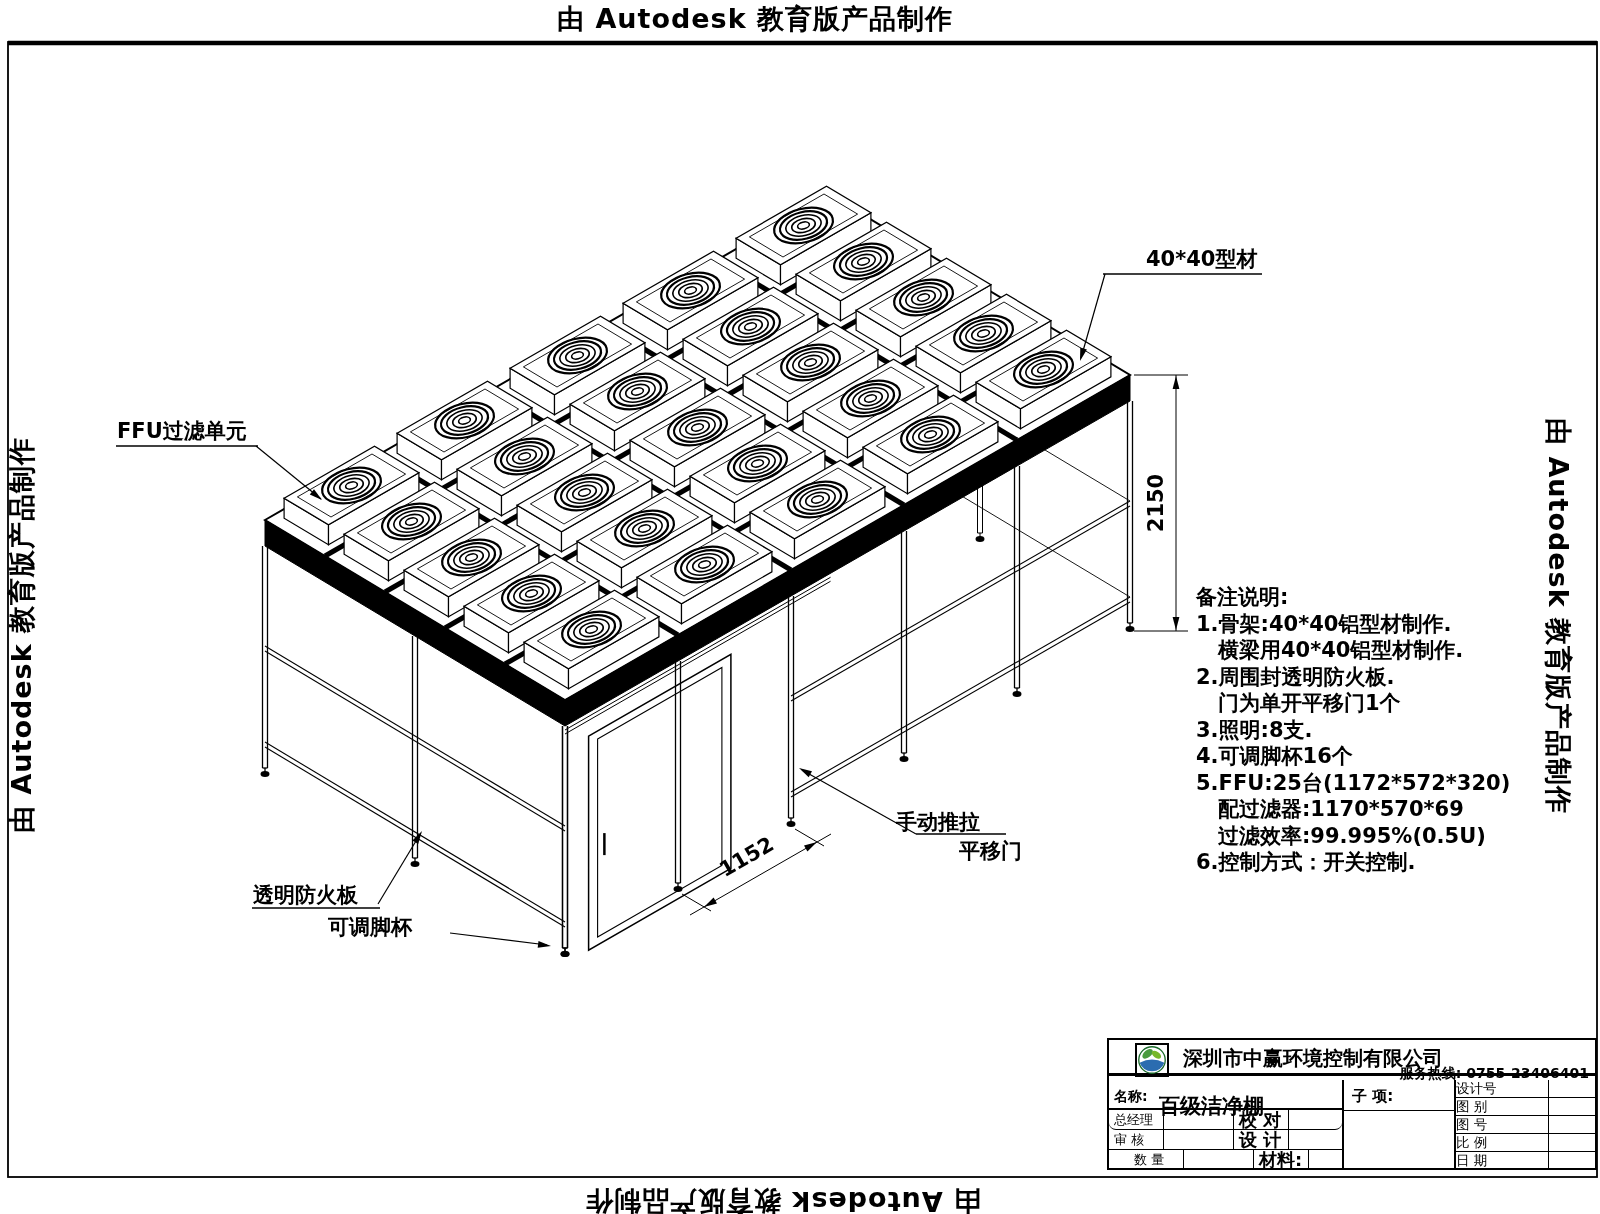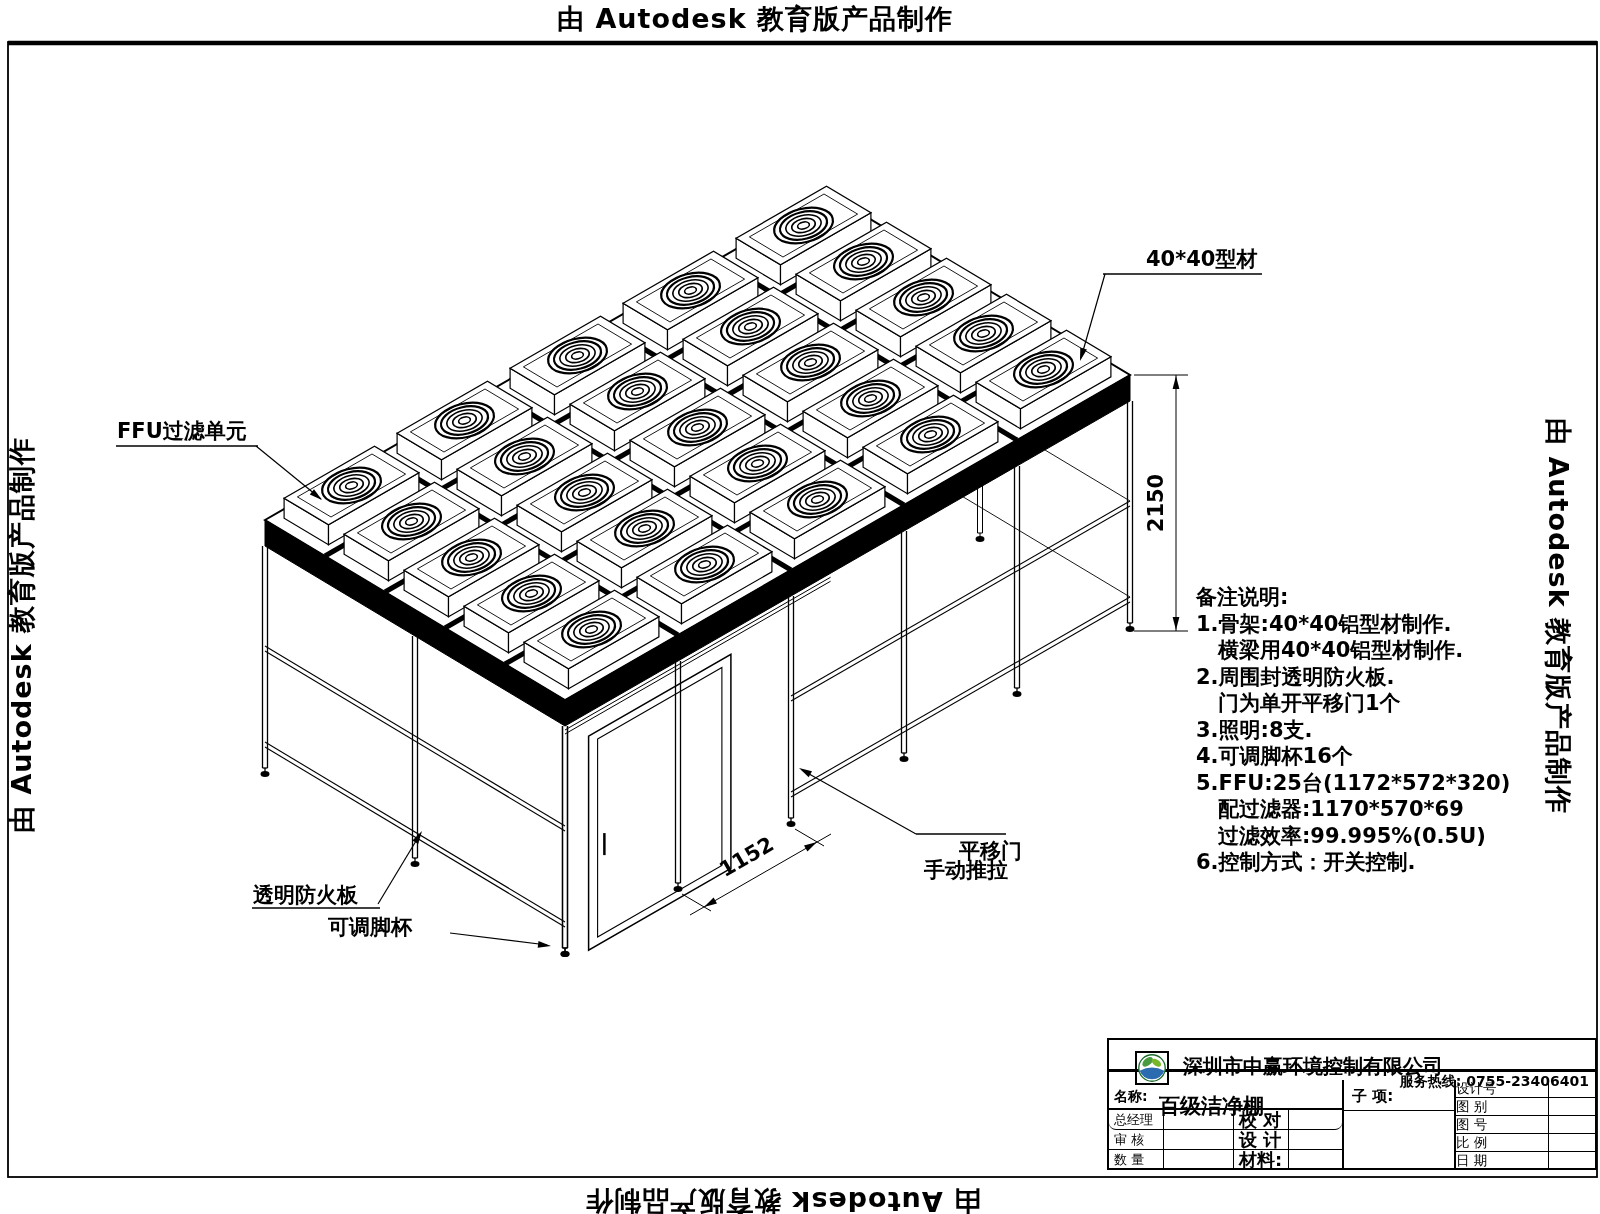--- a/index.html
+++ b/index.html
@@ -11,30 +11,30 @@
   .wm-left{transform-origin:0 0;transform:rotate(-90deg);}
   .wm-right{transform-origin:0 0;transform:rotate(90deg);}
   .wm-bottom{transform:rotate(180deg);}
   .draw-label{position:absolute;font-size:21px;font-weight:bold;white-space:nowrap;}
   #notes{position:absolute;left:1196px;top:584px;font-size:21px;font-weight:bold;
          line-height:26.5px;white-space:pre;}
   
   #tblock{position:absolute;left:1107px;top:1038px;width:490px;height:132px;
           border:2px solid #000;box-sizing:border-box;font-weight:bold;}
   #tblock .abs{position:absolute;box-sizing:border-box;}
-  .tb-header{left:0;top:8px;right:0;height:24px;border-bottom:3px solid #000;}
+  .tb-header{left:0;top:0;right:0;height:36px;border-bottom:3px solid #000;}
   .tb-logo{left:26px;top:3px;width:34px;height:34px;border:2px solid #000;}
   .tb-company{left:74px;top:0;height:37px;line-height:37px;font-size:20px;}
   .tb-hotline{right:6px;top:13px;font-size:14px;margin-top:12px;}
   .tb-left{left:0;top:40px;width:235px;bottom:0;border-right:2px solid #000;}
   .tb-namerow{left:0;top:0;right:0;height:30px;border-bottom:2px solid #000;text-decoration:underline;}
   .tb-namelabel{left:5px;top:8px;font-size:14px;}
   .tb-namevalue{left:50px;top:12px;font-size:21px;}
   .tb-grid-row{left:0;right:0;height:20px;border-bottom:1.5px solid #000;}
-  .tb-grid-row.last{border-bottom:none;}
+  .tb-grid-row.last{border-bottom:none;margin-left:20px;}
   .cell{top:0;bottom:0;font-size:13px;line-height:19px;padding-left:5px;}
   .c1{left:0;width:55px;border-right:1.5px solid #000;font-weight:normal;}
   .c2{left:55px;width:70px;border-right:1.5px solid #000;}
   .c3{left:125px;width:55px;border-right:1.5px solid #000;font-size:18px;}
   .c4{left:180px;right:0;}
   .tb-mid{left:235px;top:40px;width:112px;bottom:0;border-right:2px solid #000;}
   .tb-subitem{left:8px;top:7px;font-size:15px;}
   .tb-midline{left:0;top:30px;right:0;height:0;border-top:1.5px solid #000;}
   .tb-right{left:347px;top:40px;right:0;bottom:0;}
   .tb-rrow{left:0;right:0;height:18px;border-bottom:1.5px solid #000;}
@@ -385,21 +385,21 @@
 
 <div class="wm" style="left:557px;top:1px;">由 Autodesk 教育版产品制作</div>
 <div class="wm wm-left" style="left:4px;top:833px;">由 Autodesk 教育版产品制作</div>
 <div class="wm wm-right" style="left:1576px;top:418px;">由 Autodesk 教育版产品制作</div>
 <div class="wm wm-bottom" style="left:585px;top:1183px;">由 Autodesk 教育版产品制作</div>
 
 <div class="draw-label" style="left:117px;top:417px;">FFU过滤单元</div>
 <div class="draw-label" style="left:1146px;top:245px;">40*40型材</div>
 <div class="draw-label" style="left:253px;top:881px;">透明防火板</div>
 <div class="draw-label" style="left:328px;top:913px;">可调脚杯</div>
-<div class="draw-label" style="left:924px;top:808px;margin-top:48px;">手动推拉</div>
+<div class="draw-label" style="left:896px;top:808px;">手动推拉</div>
 <div class="draw-label" style="left:959px;top:837px;">平移门</div>
 
 <div id="notes">备注说明:
 1.骨架:40*40铝型材制作.
    横梁用40*40铝型材制作.
 2.周围封透明防火板.
    门为单开平移门1个
 3.照明:8支.
 4.可调脚杯16个
 5.FFU:25台(1172*572*320)

